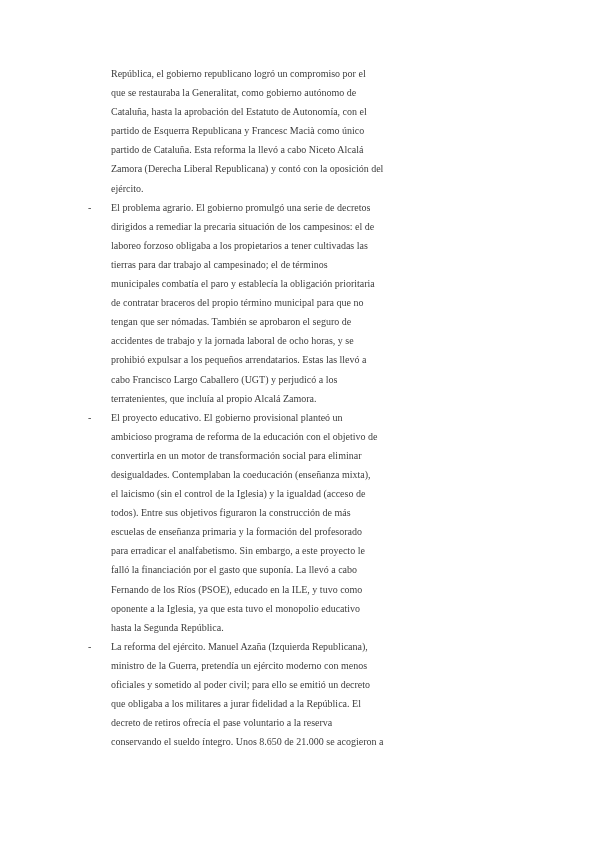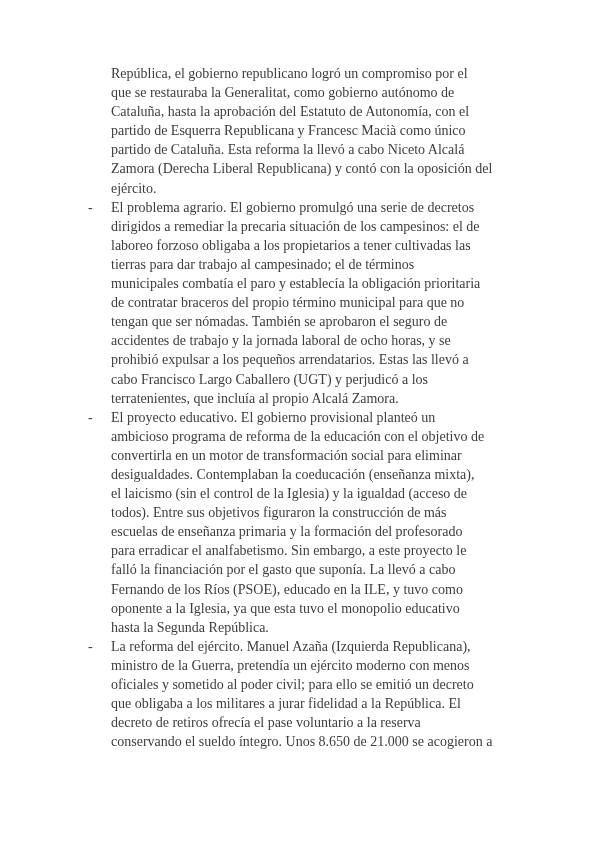--- a/index.html
+++ b/index.html
@@ -21,21 +21,21 @@
     background: var(--page-bg);
     overflow: hidden;
     font-family: "Liberation Serif", "DejaVu Serif", serif;
     color: var(--ink);
   }
   .content {
     position: absolute;
     left: 88px;
     top: 64px;
     width: 470px;
-    font-size: 14px;
+    font-size: 10px;
     line-height: 19.1px;
     text-rendering: optimizeLegibility;
   }
   .para {
     position: relative;
     padding-left: 23px;
   }
   .dash {
     position: absolute;
     left: 0;

